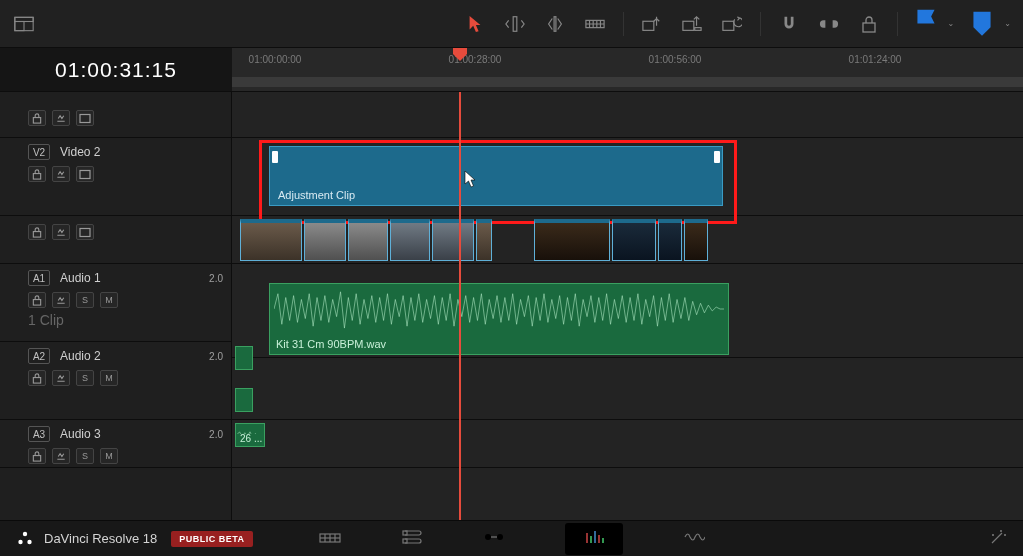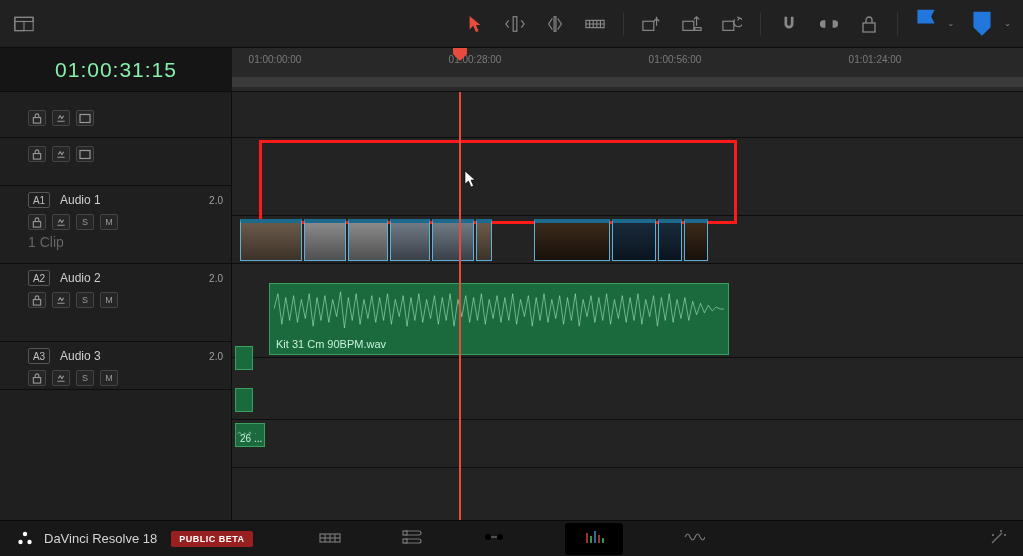--- a/index.html
+++ b/index.html
@@ -13,21 +13,21 @@
   .topbar .sep { width:1px; height:24px; background:#333; }
   .topbar .icon svg { width:20px; height:18px; }
   .icon path, .icon rect, .icon circle, .icon polyline { fill:none; stroke:#888; stroke-width:1.3; }
   .icon.filled path { fill:#888; stroke:none; }
   .flag-blue svg path { fill:#2277dd; stroke:none; }
   .shield-blue svg path { fill:#2277dd; stroke:none; }
   .chev { font-size:8px; color:#888; margin-left:-6px; }
 
   
   .timecode-row { display:flex; height:44px; border-bottom:1px solid #0d0d0d; }
-  .timecode-box { width:232px; background:#151515; display:flex; align-items:center; justify-content:center; font-size:21px; font-weight:300; color:#86efac; letter-spacing:1px; }
+  .timecode-box { width:232px; background:#151515; display:flex; align-items:center; justify-content:center; font-size:21px; font-weight:300; color:#ffffff; letter-spacing:1px; }
   .ruler { flex:1; position:relative; background:#282828; }
   .ruler-track { position:absolute; left:0; right:0; bottom:4px; height:10px; background:#3a3a3a; }
   .ruler-label { position:absolute; top:6px; font-size:10px; color:#7a7a7a; transform:translateX(-50%); }
 
   
   .main { display:flex; height:calc(556px - 48px - 44px - 36px); }
   .tracks-left { width:232px; background:#1f1f1f; border-right:1px solid #0d0d0d; }
   .tracks-right { flex:1; background:#232323; position:relative; overflow:hidden; }
 
   .track-head { border-bottom:1px solid #0d0d0d; padding:4px 8px 4px 28px; position:relative; }
@@ -220,20 +220,44 @@
             </svg>
           </span>
         <span class="ctrl">
             <svg viewBox="0 0 12 10">
               <rect x="1" y="1" width="10" height="8"></rect>
             </svg>
           </span>
       </div>
     </div>
 
+    <div class="track-head tall">
+      <div class="track-title-row">
+        <span class="track-badge">V2</span>
+        <span>Video 2</span>
+      </div>
+      <div class="track-ctrl-row">
+        <span class="ctrl">
+            <svg viewBox="0 0 12 12">
+              <rect x="2" y="5" width="8" height="6"></rect>
+              <path d="M4 5 v-2 a2 2 0 0 1 4 0 v2"></path>
+            </svg>
+          </span>
+        <span class="ctrl">
+            <svg viewBox="0 0 12 12">
+              <path d="M3 6 l2 -3 l2 3 l2 -3 M2 9 h8"></path>
+            </svg>
+          </span>
+        <span class="ctrl">
+            <svg viewBox="0 0 12 10">
+              <rect x="1" y="1" width="10" height="8"></rect>
+            </svg>
+          </span>
+      </div>
+    </div>
 
     <div class="track-head vsmall">
       <div class="track-ctrl-row">
         <span class="ctrl">
             <svg viewBox="0 0 12 12">
               <rect x="2" y="5" width="8" height="6"></rect>
               <path d="M4 5 v-2 a2 2 0 0 1 4 0 v2"></path>
             </svg>
           </span>
         <span class="ctrl">
@@ -320,20 +344,25 @@
     </div>
   </div>
 
   <div class="tracks-right">
     <div class="playhead-line" style="left:228px"></div>
 
     <div class="lane l0"></div>
 
     <div class="lane l1">
       <div class="adj-highlight" style="left:27px; top:2px; width:478px; height:84px;"></div>
+      <div class="adj-clip" style="left:37px; top:8px; width:454px; height:60px;">
+        <span class="adj-handle" style="left:2px;"></span>
+        <span class="adj-handle" style="right:2px;"></span>
+        <div class="name">Adjustment Clip</div>
+      </div>
       <span class="cursor-icon" style="left:232px; top:32px;">
         <svg width="14" height="18" viewBox="0 0 14 18">
             <path d="M1 1 L1 14 L4.5 11 L7 17 L9.5 16 L7 10 L11 10 Z"></path>
           </svg>
       </span>
     </div>
 
     <div class="lane l2">
       <div class="vid-clips" style="left:8px; top:3px;">
         <div class="thumb t1" style="width:62px"></div>

